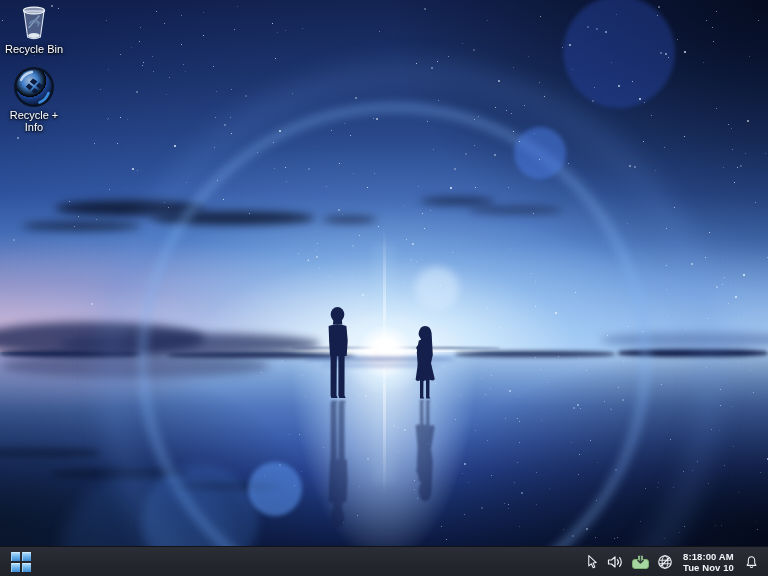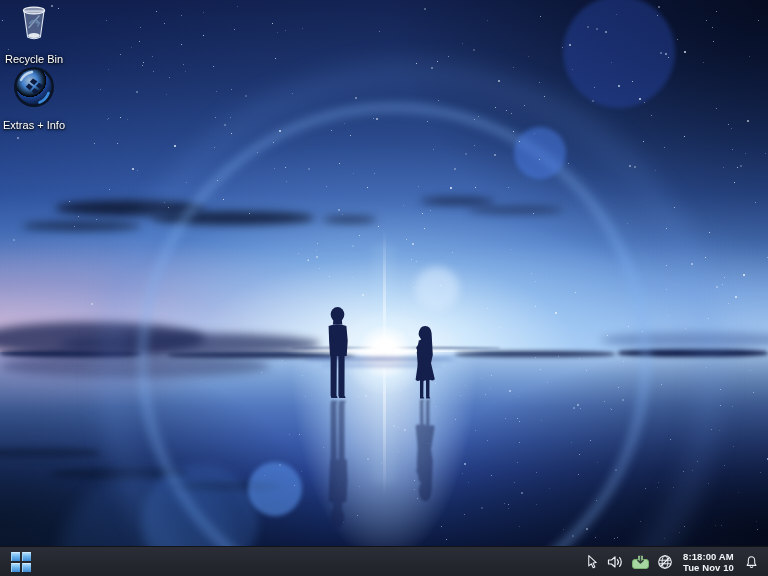--- a/index.html
+++ b/index.html
@@ -66,21 +66,21 @@
   .bluestreak2{position:absolute;left:320px;top:364px;width:122px;height:3px;background:rgba(40,75,170,.4);filter:blur(2px);border-radius:50%;}
   .beam{position:absolute;left:383px;top:228px;width:3px;height:268px;opacity:.75;filter:blur(.5px);
        background:linear-gradient(180deg,rgba(255,255,255,0),rgba(255,255,255,.85) 45%,rgba(255,255,255,.6) 60%,rgba(255,255,255,0));}
   .beam-wide{position:absolute;left:373px;top:244px;width:22px;height:240px;background:rgba(200,230,255,.12);filter:blur(5px);}
   .star-field{position:absolute;left:0;top:0;right:0;bottom:0;}
   .star-field i{position:absolute;display:block;background:#eaf4ff;border-radius:50%;}
   .figures{position:absolute;left:0;top:0;}
   
   .desk-icon{position:absolute;width:64px;text-align:center;cursor:default;}
   .desk-icon .glyph{display:block;margin:0 auto;}
-  .desk-icon .lbl{display:block;margin-top:11px;font-size:11px;color:#fff;
+  .desk-icon .lbl{display:block;margin-top:1px;font-size:11px;color:#fff;
       text-shadow:0 1px 2px #000,0 0 4px rgba(0,0,0,.85);line-height:12px;}
   .icon-recycle{left:2px;top:4px;}
   .icon-extras{left:2px;top:66px;}
   
   .taskbar{position:absolute;left:0;right:0;bottom:0;height:30px;display:flex;align-items:center;
       background:linear-gradient(180deg,#2b2e37 0%,#23262d 60%,#202329 100%);
       border-top:1px solid rgba(0,0,0,.45);box-sizing:border-box;}
   .start-btn{width:28px;height:28px;margin-left:7px;display:flex;align-items:center;justify-content:center;}
   .win-logo{display:grid;grid-template-columns:9px 9px;grid-template-rows:9px 9px;gap:2px;}
   .win-logo b{display:block;background:linear-gradient(180deg,#abdcff 0%,#6db4ec 45%,#3e8bd5 100%);
@@ -555,21 +555,21 @@
       <circle cx="21" cy="21" r="17.5" fill="url(#orb)"></circle>
       <path d="M8 14 a15.5 15.5 0 0 1 11 -8" stroke="rgba(235,242,250,.75)" stroke-width="2.4" fill="none" stroke-linecap="round"></path>
       <path d="M35.5 27 a16 16 0 0 1 -9 9.5" stroke="rgba(70,165,255,.8)" stroke-width="2.6" fill="none" stroke-linecap="round"></path>
       <g fill="#0d1b3e">
         <path d="M20 12.5 l4.5 3 l-3.4 3.4 l-4.3 -3.2 z"></path>
         <path d="M26 16.7 l4.3 3 l-3.2 3.2 l-4.2 -3 z"></path>
         <path d="M15.8 17.6 l4.2 3.2 l-3.2 3.4 l-4 -3.4 z"></path>
         <path d="M21.6 22 l4.2 3 l-3.1 3.4 l-4.2 -3.2 z"></path>
       </g>
     </svg>
-    <span class="lbl">Extras + Info</span>
+    <span class="lbl">Recycle + Info</span>
   </div>
 
   <div class="taskbar">
     <div class="start-btn">
       <span class="win-logo">
           <b></b>
           <b></b>
           <b></b>
           <b></b>
         </span>

